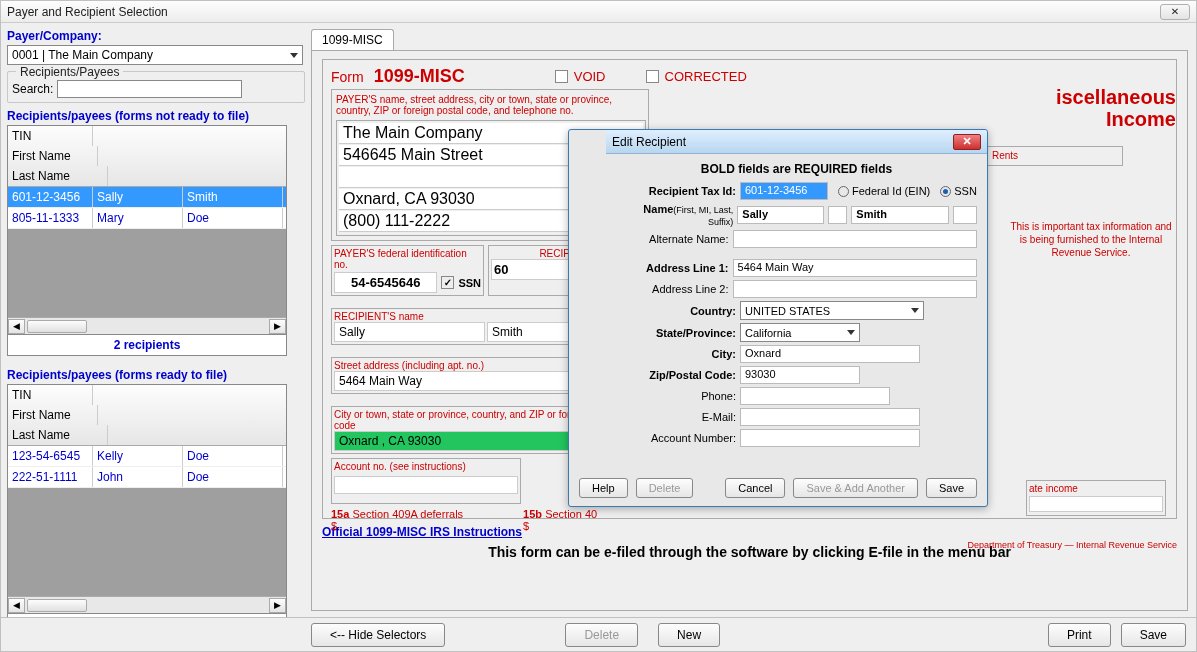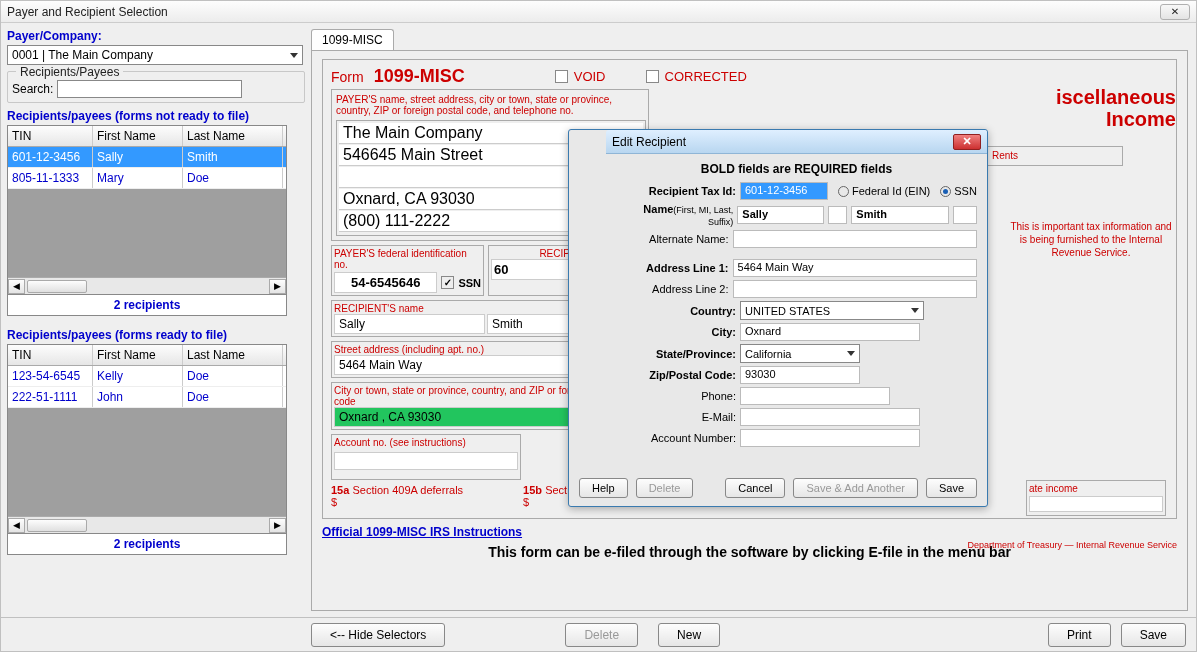--- a/index.html
+++ b/index.html
@@ -17,21 +17,21 @@
 .bold-blue { font-weight:bold; color:#0000cc; font-size:12px; }
 .combo { width: 296px; height:20px; border:1px solid #888; background:#fff; font-size:12px; display:flex; align-items:center; justify-content:space-between; padding:0 4px; margin-top:2px; }
 .combo .arrow { width:0;height:0;border-left:4px solid transparent;border-right:4px solid transparent;border-top:5px solid #333; }
 
 .group { border:1px solid #c8c8c8; border-radius:2px; padding:6px 4px 4px; margin-top:6px; position:relative; background:#efefef; }
 .group-title { position:absolute; top:-7px; left:8px; background:#efefef; padding:0 4px; font-size:12px; color:#222; }
 .search-row { display:flex; align-items:center; margin-top:2px; font-size:12px; gap:4px;}
 .search-row input { width:185px; height:18px; border:1px solid #888; }
 
 .tbl { border:1px solid #888; background:#fff; margin-top:2px; font-size:12px; width:280px; }
-.tbl-head { display:flex; background:linear-gradient(#fdfdfd,#e6e6e6); border-bottom:1px solid #aaa; }
+.tbl-head { display:flex; background:linear-gradient(#fdfdfd,#e6e6e6); border-bottom:1px solid #aaa;flex-direction:column; }
 .tbl-head div, .tbl-row div { padding:3px 4px; border-right:1px solid #ccc; }
 .col-tin { width:85px; } .col-fn { width:90px; } .col-ln{ width:100px; }
 .tbl-row { display:flex; border-bottom:1px solid #eee; color:#0000cc; }
 .tbl-row.sel { background:#3399ff; color:#fff; }
 .tbl-body-wrap { height:130px; overflow:auto; background:#9f9f9f; }
 .tbl-body-wrap .tbl-row { background:#fff; }
 .tbl-body-wrap .tbl-row.sel { background:#3399ff; }
 .hscroll { height:17px; background:#e8e8e8; border-top:1px solid #aaa; display:flex; align-items:center; }
 .hscroll .ar { width:17px; height:15px; border:1px solid #aaa; display:flex;align-items:center;justify-content:center;font-size:9px; background:linear-gradient(#fdfdfd,#e4e4e4);}
 .hscroll .thumb { width:60px; height:13px; border:1px solid #aaa; margin-left:2px; background:linear-gradient(#fdfdfd,#e0e0e0); border-radius:2px;}
@@ -56,21 +56,21 @@
 
 .small-red { color:#cc0000; font-size:10px;}
 .payer-block { border:1px solid #aaa; margin-top:4px; width:310px; padding:2px; background:#efefef;}
 .payer-block .line { border-bottom:1px solid #ccc; padding:1px 4px; font-size:16px; background:#fff; margin-bottom:1px;}
 .fed-row { display:flex; gap:4px; margin-top:4px; width:310px;}
 .fed-box { border:1px solid #aaa; flex:1; padding:2px;}
 .fed-val { text-align:center; font-weight:bold; font-size:13px; background:#fff; border:1px solid #ccc; padding:2px;}
 .ssn-chk { display:flex; align-items:center; gap:4px; font-size:11px; font-weight:bold;}
 .ssn-chk .chk { background:#eee; display:flex;align-items:center;justify-content:center;font-size:10px;}
 
-.rec-name-block { border:1px solid #aaa; margin-top:4px; width:310px; padding:2px;}
+.rec-name-block { border:1px solid #aaa; margin-top:12px; width:310px; padding:2px;}
 .rec-name-block .two { display:flex; gap:2px;}
 .rec-name-block .two div{ flex:1; background:#fff; border:1px solid #ccc; padding:2px 4px; font-size:12px;}
 
 .right-side { position:absolute; right:0; top:26px; width:170px; font-size:11px;}
 .misc-title{ color:#cc0000; font-weight:bold; font-size:20px; text-align:right; line-height:1.1; margin-bottom:90px;}
 .irs-note{ color:#cc0000; font-size:10px; text-align:center; line-height:1.3;}
 
 .box15 { display:flex; gap:60px; width:310px; margin-top:4px; font-size:11px; }
 .box15 .lbl { color:#cc0000; }
 .box15 .b { font-weight:bold;}
@@ -354,31 +354,31 @@
         <span class="m-inp" style="width:260px"></span>
       </div>
       <div class="m-row">
         <span class="m-lbl b">Country:</span>
         <span class="m-sel" style="width:184px">
             <span>UNITED STATES</span>
             <span class="arrow"></span>
           </span>
       </div>
       <div class="m-row">
-        <span class="m-lbl b">City:</span>
-        <span class="m-inp" style="width:180px">Oxnard</span>
-      </div>
-      <div class="m-row">
         <span class="m-lbl b">State/Province:</span>
         <span class="m-sel" style="width:120px">
             <span>California</span>
             <span class="arrow"></span>
           </span>
       </div>
       <div class="m-row">
+        <span class="m-lbl b">City:</span>
+        <span class="m-inp" style="width:180px">Oxnard</span>
+      </div>
+      <div class="m-row">
         <span class="m-lbl b">Zip/Postal Code:</span>
         <span class="m-inp" style="width:120px">93030</span>
       </div>
       <div class="m-row">
         <span class="m-lbl">Phone:</span>
         <span class="m-inp" style="width:150px"></span>
       </div>
       <div class="m-row">
         <span class="m-lbl">E-Mail:</span>
         <span class="m-inp" style="width:180px"></span>

